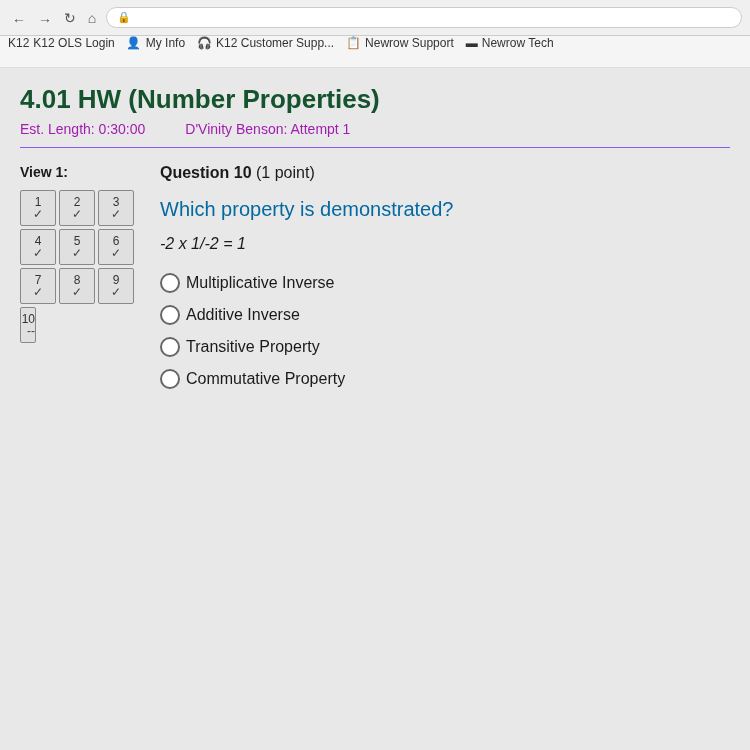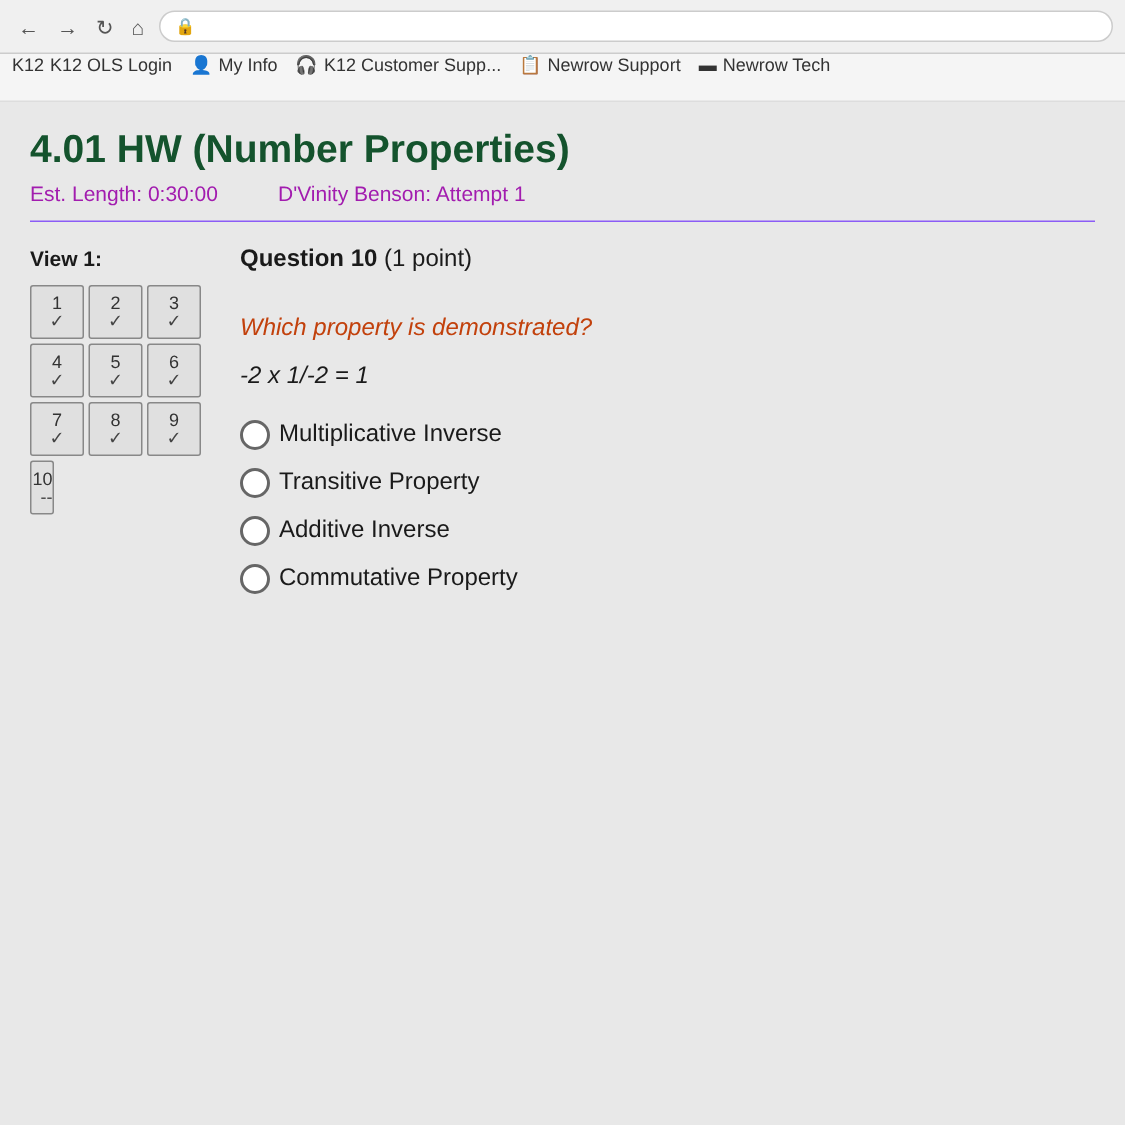--- a/index.html
+++ b/index.html
@@ -172,32 +172,31 @@
     }
 
     
     .question-area {
       flex: 1;
     }
 
     .question-header {
       font-size: 16px;
       color: #1a1a1a;
-      margin-bottom: 28px;
+      margin-bottom: 16px;
     }
 
     .question-header strong {
       font-weight: bold;
     }
 
     .question-text {
-      font-size: 16px;
-      color: #c2410c;
+      font-size: 20px;
+      color: #0369a1;
       margin-bottom: 14px;
-      font-style: italic;
     }
 
     .equation {
       font-size: 16px;
       color: #1a1a1a;
       margin-bottom: 20px;
       font-style: italic;
     }
 
     .answer-options {
@@ -331,25 +330,25 @@
       </div>
       <div class="question-text">Which property is demonstrated?</div>
       <div class="equation">-2 x 1/-2 = 1</div>
       <div class="answer-options">
         <label class="answer-option">
           <div class="radio-circle"></div>
           <span>Multiplicative Inverse</span>
         </label>
         <label class="answer-option">
           <div class="radio-circle"></div>
-          <span>Transitive Property</span>
+          <span>Additive Inverse</span>
         </label>
         <label class="answer-option">
           <div class="radio-circle"></div>
-          <span>Additive Inverse</span>
+          <span>Transitive Property</span>
         </label>
         <label class="answer-option">
           <div class="radio-circle"></div>
           <span>Commutative Property</span>
         </label>
       </div>
     </div>
   </div>
 </div>
 

